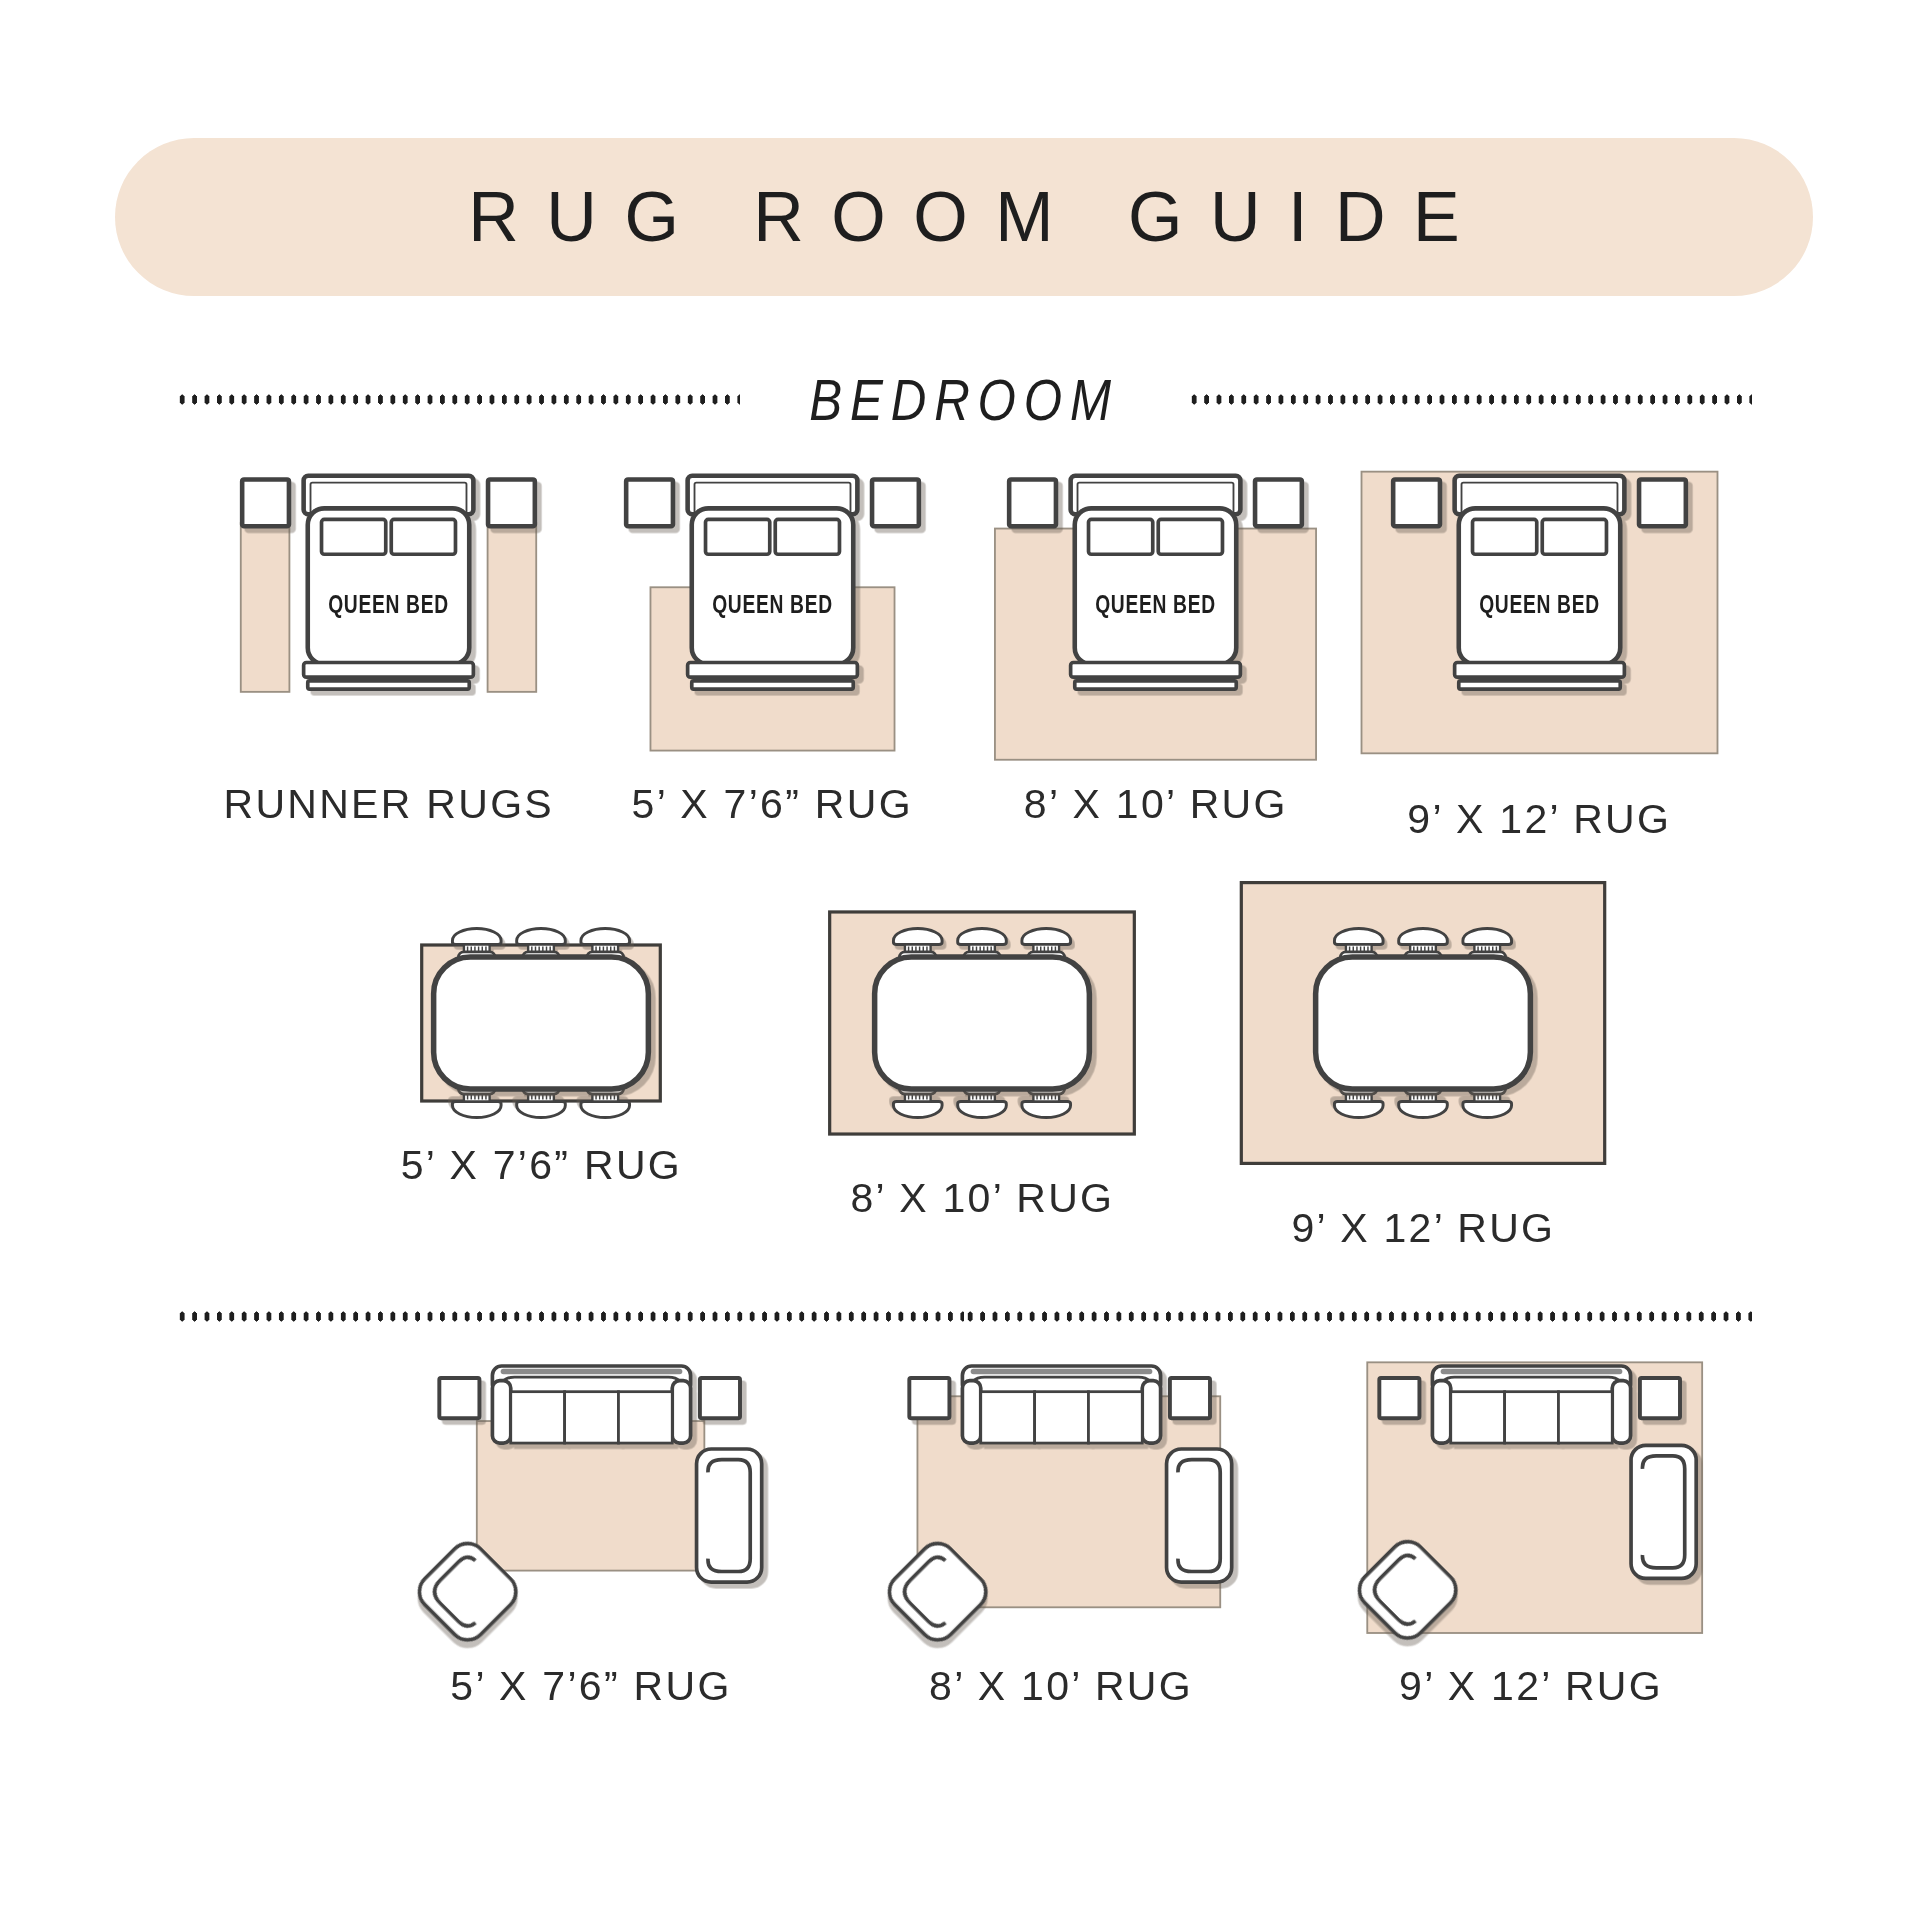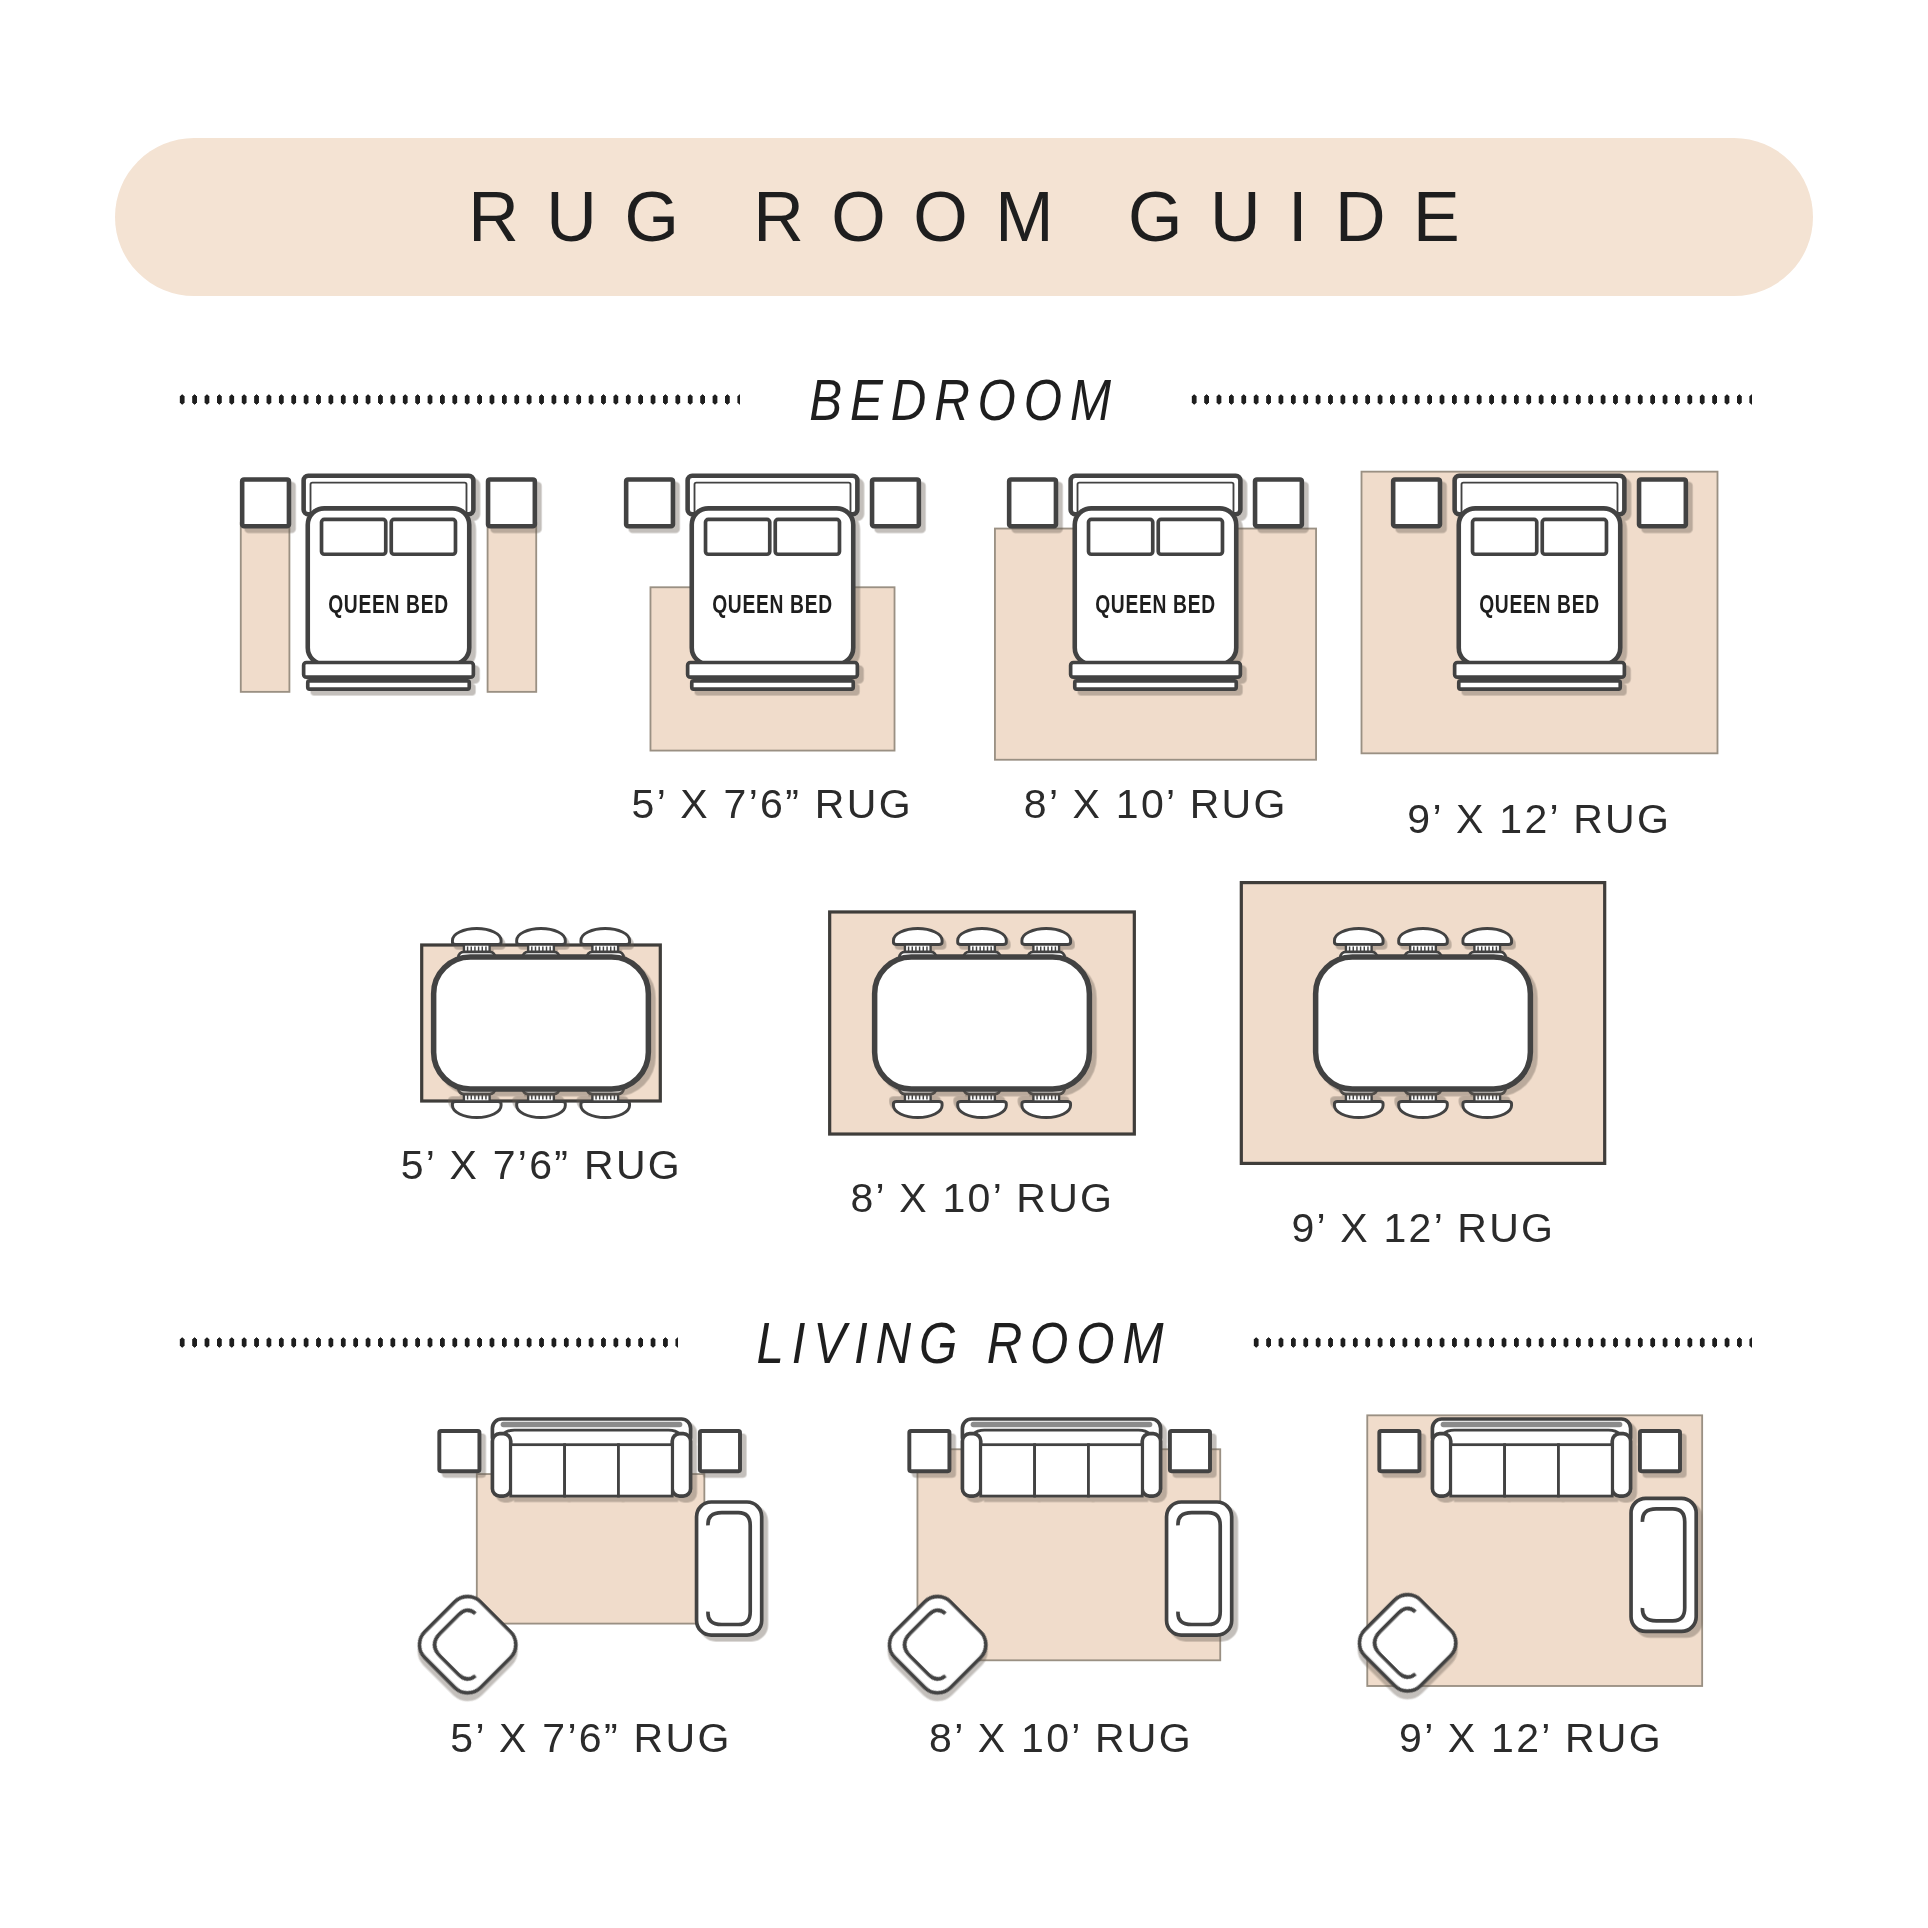--- a/index.html
+++ b/index.html
@@ -123,20 +123,21 @@
     <div class="row row-bedroom">
 
       <figure class="cell">
         <svg width="367" height="308" viewBox="0 0 400 335">
           <rect class="rug" x="39" y="64" width="53" height="184"></rect>
           <rect class="rug" x="308" y="64" width="53" height="184"></rect>
           <use href="#sym-stand" xlink:href="#sym-stand" class="shad" x="38" y="14" width="56" height="56"></use>
           <use href="#sym-stand" xlink:href="#sym-stand" class="shad" x="306" y="14" width="56" height="56"></use>
           <use href="#sym-bed" xlink:href="#sym-bed" class="shad" x="105" y="10" width="190" height="245"></use>
         </svg>
+        <figcaption class="cap mt-10">RUNNER RUGS</figcaption>
       </figure>
 
       <figure class="cell">
         <svg width="367" height="308" viewBox="0 0 400 335">
           <rect class="rug" x="67" y="134" width="266" height="178"></rect>
           <use href="#sym-stand" xlink:href="#sym-stand" class="shad" x="38" y="14" width="56" height="56"></use>
           <use href="#sym-stand" xlink:href="#sym-stand" class="shad" x="306" y="14" width="56" height="56"></use>
           <use href="#sym-bed" xlink:href="#sym-bed" class="shad" x="105" y="10" width="190" height="245"></use>
         </svg>
         <figcaption class="cap mt-10">5’ X 7’6” RUG</figcaption>
@@ -209,21 +210,20 @@
         </svg>
         <figcaption class="cap mt-28">9’ X 12’ RUG</figcaption>
       </figure>
 
     </div>
   </section>
 
   <section class="sec sec-living">
     <div class="sec-head">
       <span class="leader"></span>
-      <h2 class="sec-title"><span class="cond">LIVING ROOM</span></h2>
       <span class="leader"></span>
     </div>
     <div class="row row-living">
 
       <figure class="cell">
         <svg width="367" height="308" viewBox="0 0 400 335">
           <rect class="rug" x="75" y="76" width="248" height="163"></rect>
           <use href="#sym-stand" xlink:href="#sym-stand" class="shad" x="32" y="27" width="48" height="48"></use>
           <use href="#sym-stand" xlink:href="#sym-stand" class="shad" x="316" y="27" width="48" height="48"></use>
           <use href="#sym-sofa" xlink:href="#sym-sofa" class="shad" x="90" y="14" width="220" height="88"></use>

